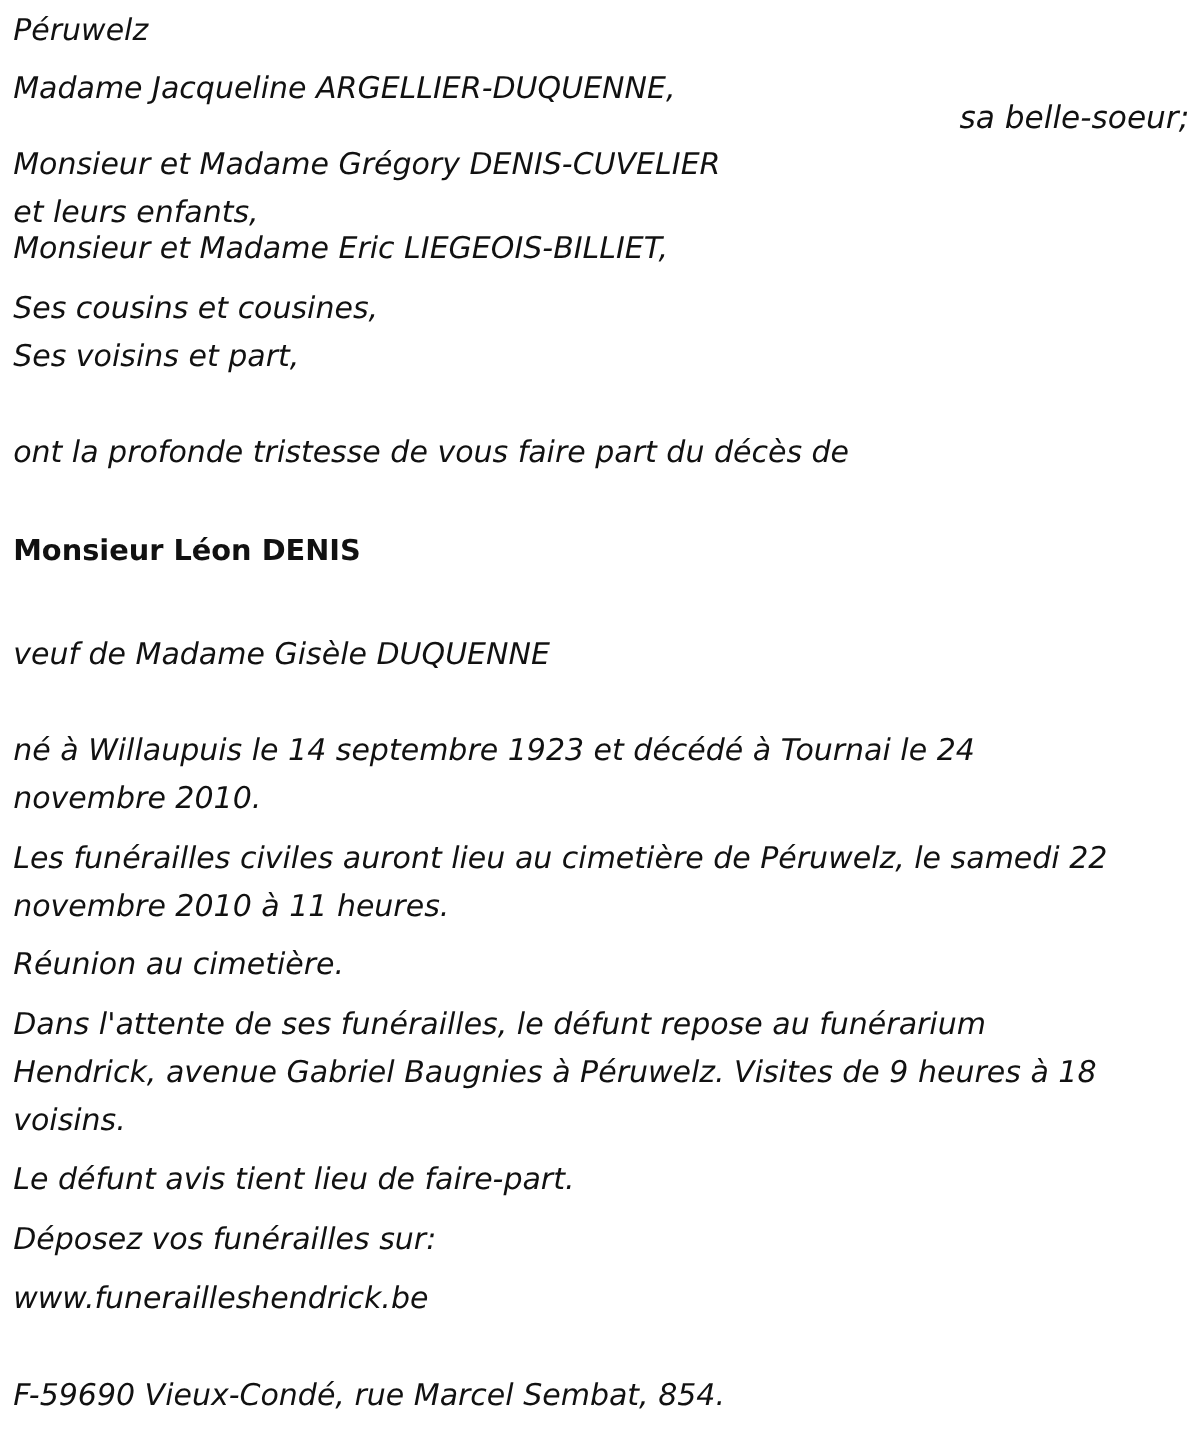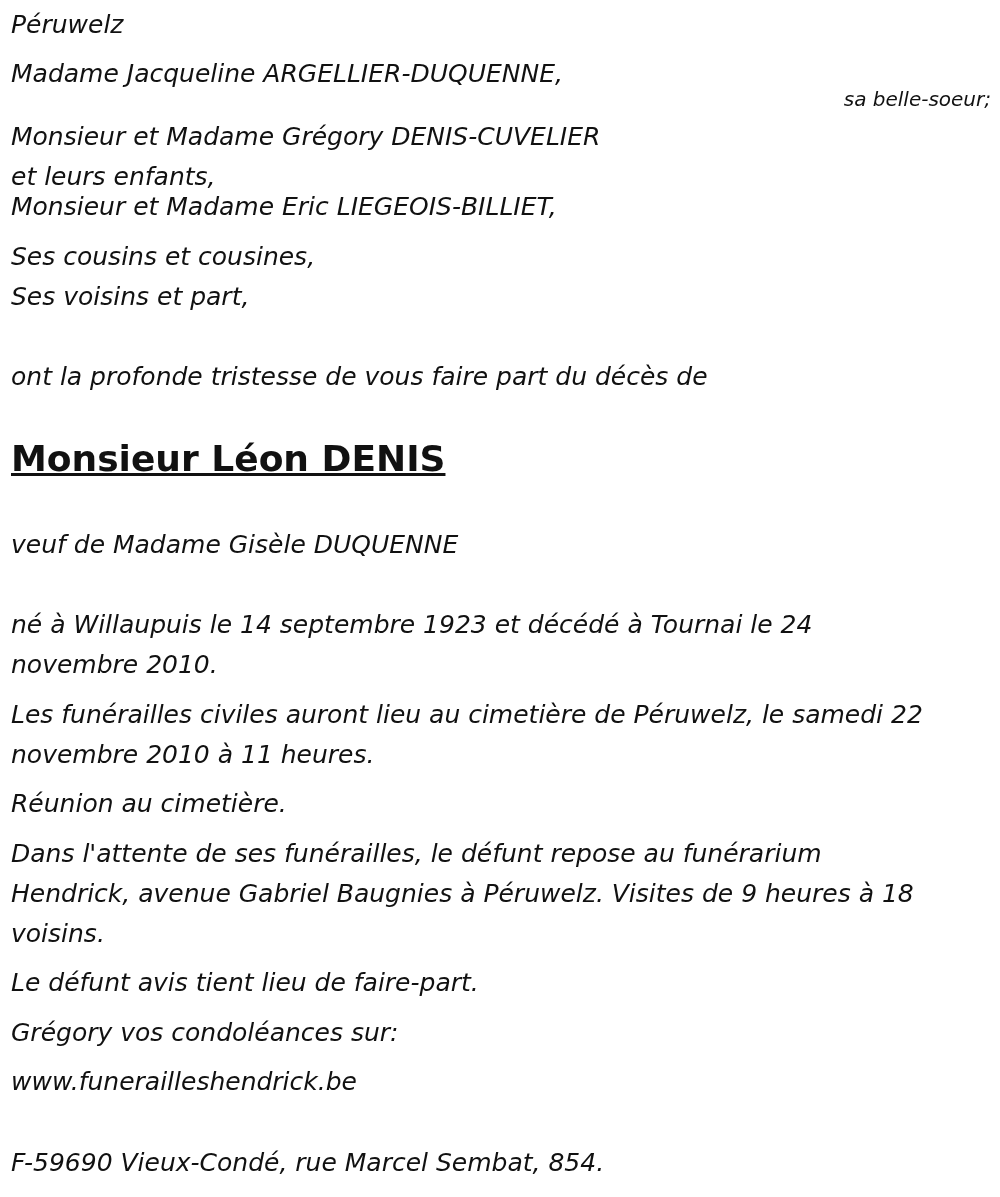--- a/index.html
+++ b/index.html
@@ -4,22 +4,22 @@
   <style>
     html, body { margin: 0; padding: 0; background: #ffffff; }
     body {
       width: 1000px; height: 1197px; overflow: hidden;
       font-family: "DejaVu Sans", sans-serif;
       color: #111111;
       font-size: 25px;
       position: relative;
     }
     .line { position: absolute; left: 11px; white-space: nowrap; line-height: 30px; font-style: italic; }
-    .right-italic { position: absolute; right: 9px; font-style: italic; font-size: 20px; line-height: 30px; }
-    .title { position: absolute; left: 11px; font-weight: bold; font-size: 36px; line-height: 44px; text-decoration: underline; }
+    .right-italic { position: absolute; right: 9px; font-style: italic; font-size: 26px; line-height: 30px; }
+    .title { position: absolute; left: 11px; font-weight: bold; font-size: 24px; line-height: 44px; }
   </style>
 </head>
 <body>
 
 <div>
   <div class="line" style="top:10px">Péruwelz</div>
 
   <div class="line" style="top:59px">Madame Jacqueline ARGELLIER-DUQUENNE,</div>
   <div class="right-italic" style="top:84px">sa belle-soeur;</div>
 
@@ -41,17 +41,17 @@
   <div class="line" style="top:700px">Les funérailles civiles auront lieu au cimetière de Péruwelz, le samedi 22</div>
   <div class="line" style="top:740px">novembre 2010 à 11 heures.</div>
 
   <div class="line" style="top:789px">Réunion au cimetière.</div>
 
   <div class="line" style="top:839px">Dans l'attente de ses funérailles, le défunt repose au funérarium</div>
   <div class="line" style="top:879px">Hendrick, avenue Gabriel Baugnies à Péruwelz. Visites de 9 heures à 18</div>
   <div class="line" style="top:919px">voisins.</div>
 
   <div class="line" style="top:968px">Le défunt avis tient lieu de faire-part.</div>
-  <div class="line" style="top:1018px">Grégory vos condoléances sur:</div>
+  <div class="line" style="top:1018px">Déposez vos funérailles sur:</div>
   <div class="line" style="top:1067px">www.funerailleshendrick.be</div>
 
   <div class="line" style="top:1148px">F-59690 Vieux-Condé, rue Marcel Sembat, 854.</div>
 </div>
 
 </body></html>

